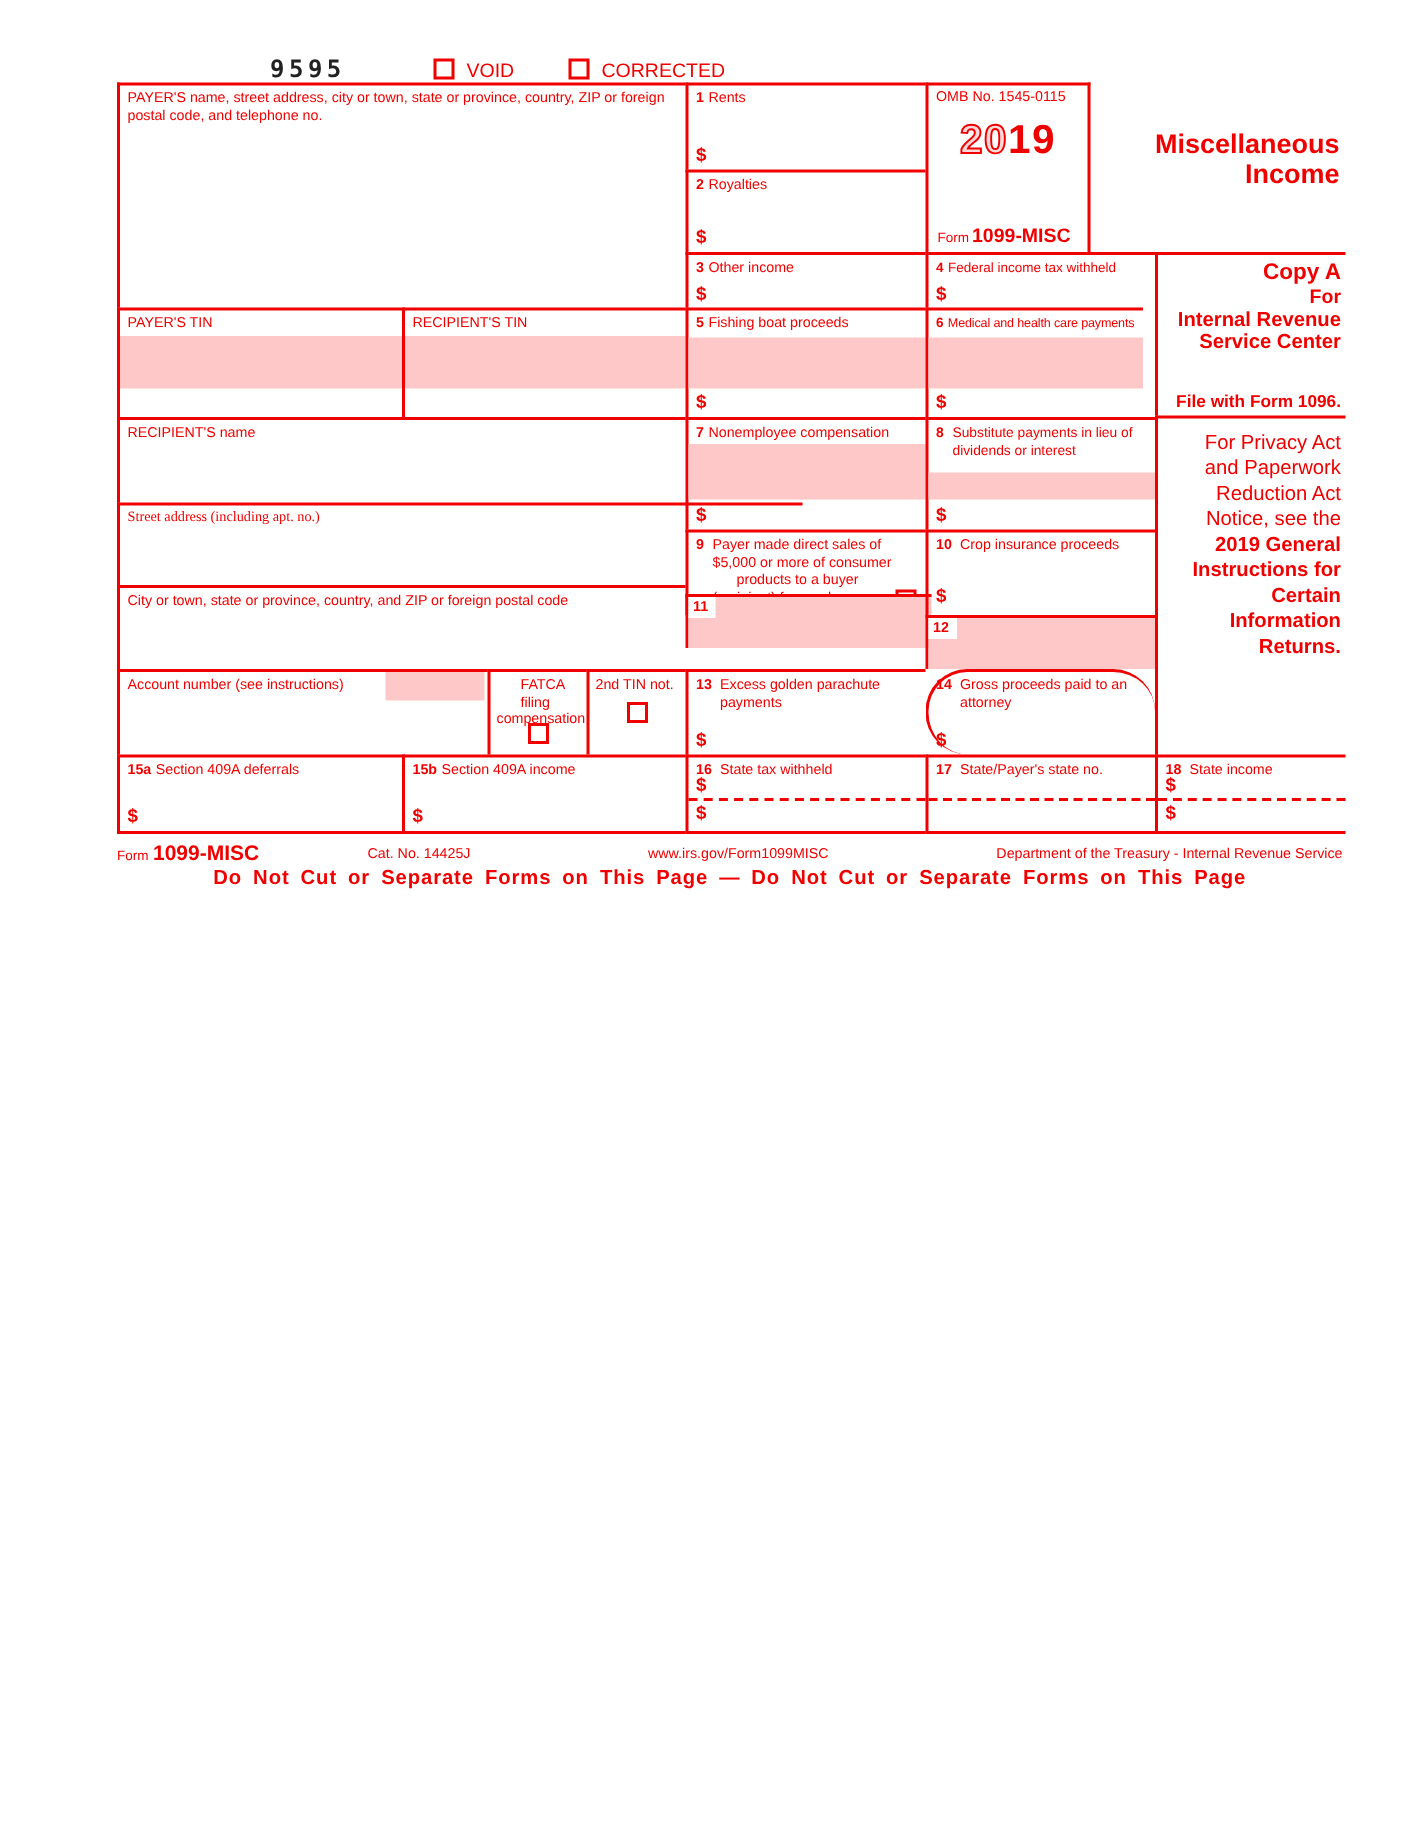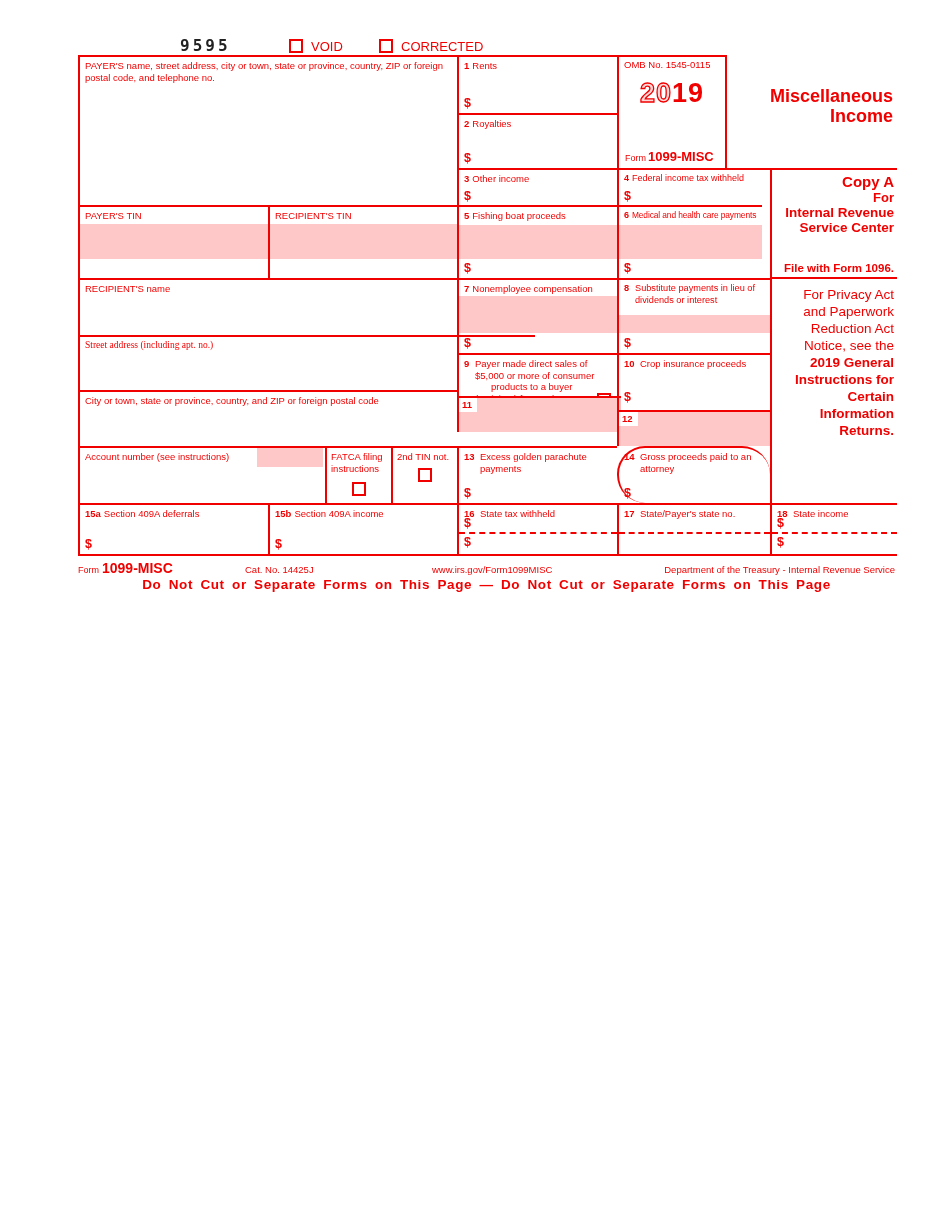--- a/index.html
+++ b/index.html
@@ -80,22 +80,22 @@
   </div>
   <div class="cell bt bl" style="left:78px;top:390px;width:379px;height:56px;">
     <div class="lbl">City or town, state or province, country, and ZIP or foreign postal code</div>
   </div>
 
   <div class="cell bt bl" style="left:78px;top:446px;width:247px;height:57px;">
     <div class="lbl">Account number (see instructions)</div>
     <div class="pinkband" style="left:177px;right:auto;top:0;width:66px;height:19px;"></div>
   </div>
   <div class="cell bt bl" style="left:325px;top:446px;width:66px;height:57px;">
-    <div class="lbl" style="padding-left:4px;">FATCA filing</div>
-    <div class="lbl" style="padding-top:0;padding-left:4px;">instructions</div>
+    <div class="lbl" style="padding-left:20px;">FATCA filing</div>
+    <div class="lbl" style="padding-top:0;padding-left:4px;">compensation</div>
     <div class="cb" style="left:25px;top:34px;"></div>
   </div>
   <div class="cell bt bl" style="left:391px;top:446px;width:66px;height:57px;">
     <div class="lbl" style="padding-left:4px;">2nd TIN not.</div>
     <div class="cb" style="left:25px;top:20px;"></div>
   </div>
 
   <div class="cell bt bl bb" style="left:78px;top:503px;width:190px;height:53px;">
     <div class="lbl"><span class="num">15a</span><span>Section 409A deferrals</span></div>
     <div class="dollar">$</div>

